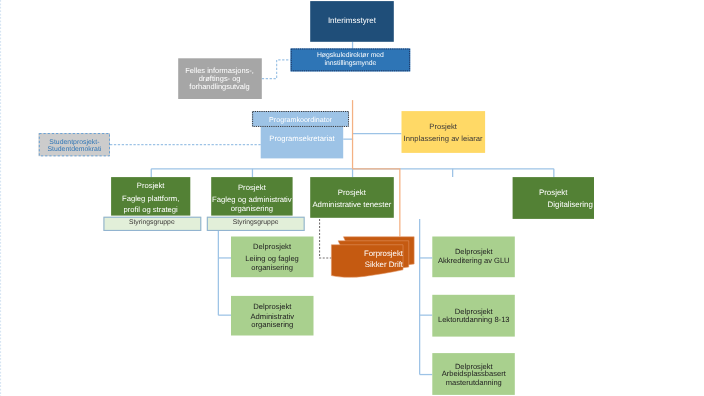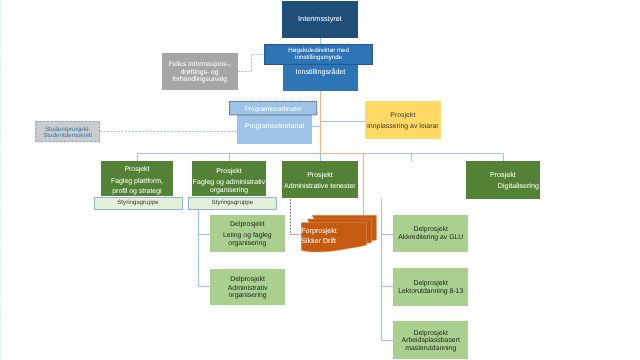--- a/index.html
+++ b/index.html
@@ -26,21 +26,21 @@
   .n-yellow              {background:#FFD966;color:#3B3838;font-size:6.95px;}
   .n-green               {background:#538135;color:#fff;font-size:7.0px;}
   .n-sg                  {background:#E2EFD9;color:#3B3838;font-size:6.2px;
                           border:0.9px solid #92B4D0;}
   .n-lgreen              {background:#A9D08E;color:#222;font-size:6.72px;}
 
   
   .stack{position:absolute;}
   .stack svg{display:block;overflow:visible;}
   .stack > span{position:absolute;left:0;right:0;display:block;white-space:nowrap;
-                text-align:left;line-height:1;color:#fff;font-size:7.12px;}
+                text-align:right;line-height:1;color:#fff;font-size:7.12px;}
 </style>
 </head>
 <body>
 
 <div id="stage">
 
   <svg class="links" viewBox="0 0 640 360">
     <g fill="none" stroke="#9DC3E6" stroke-width="1.15">
       <path d="M320.5 38 L320.5 44.5"></path>
       <path d="M320.5 121.5 L365 121.5"></path>
@@ -70,23 +70,20 @@
     <g fill="none" stroke="#757171" stroke-width="1.0" stroke-dasharray="1.8 1.4">
       <path d="M290.5 199 L290.5 234.5 L301.5 234.5"></path>
     </g>
     <path d="M0.5 0 L0.5 360" fill="none" stroke="#D6E5F3" stroke-width="1" stroke-dasharray="1.6 1.5"></path>
   </svg>
 
   <div class="box n-interimsstyret" style="left:282.2px;top:1px;width:75.6px;height:37px;">
     <span style="top:13.61px;">Interimsstyret</span>
   </div>
 
-  <div class="box n-innstillingsradet" style="left:283.1px;top:44.5px;width:74.7px;height:46.6px;">
-    <span style="top:24.71px;">Innstillingsrådet</span>
-  </div>
 
   <div class="box n-hogskuledirektor" style="left:264.4px;top:44.1px;width:108.4px;height:20.7px;">
     <span style="top:3.71px;">Høgskuledirektør med</span>
     <span style="top:11.32px;">innstillingsmynde</span>
   </div>
 
   <div class="box n-felles" style="left:161.6px;top:52.8px;width:76px;height:37.3px;">
     <span style="top:8.91px;">Felles informasjons-,</span>
     <span style="top:16.82px;">drøftings- og</span>
     <span style="top:24.6px;">forhandlingsutvalg</span>

